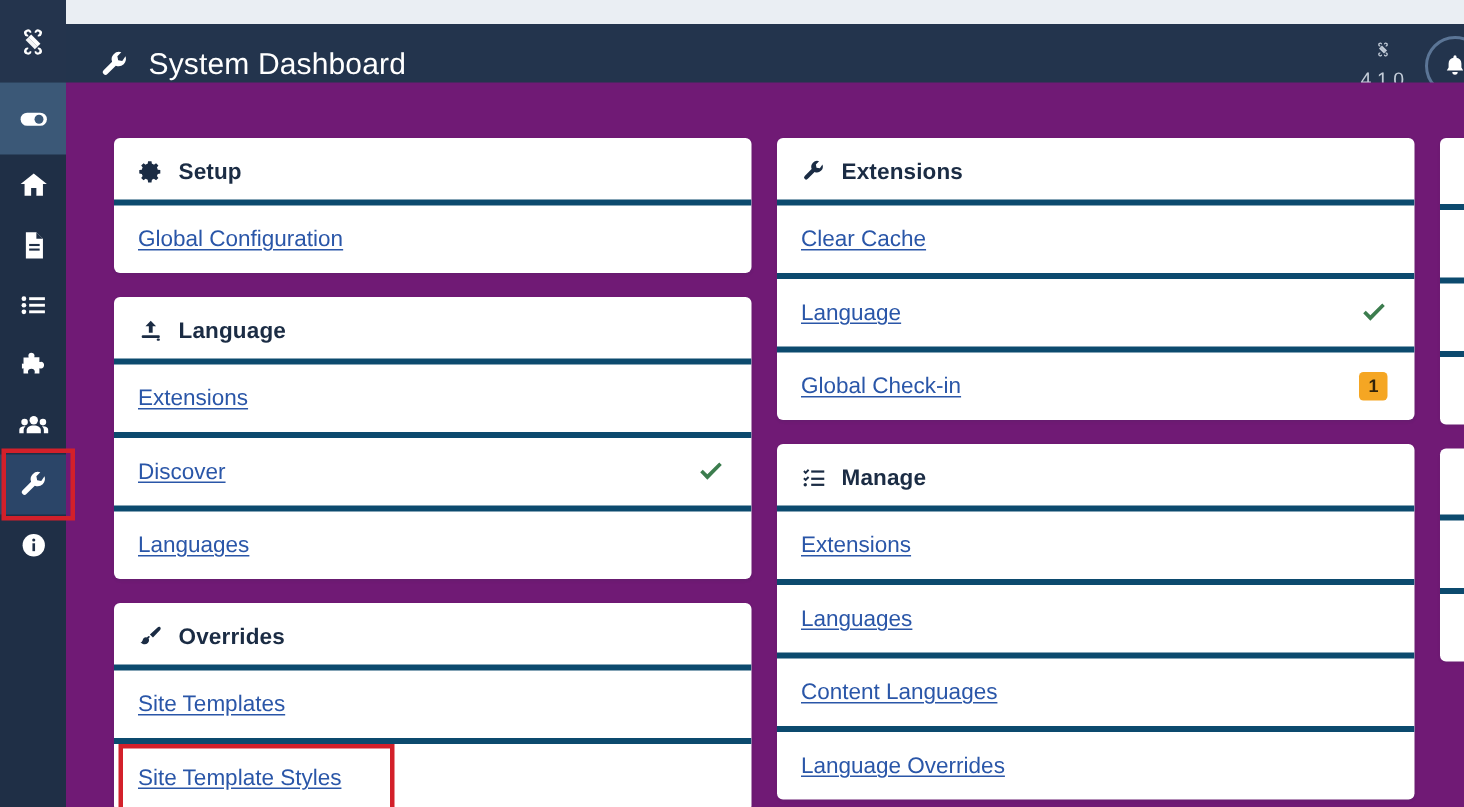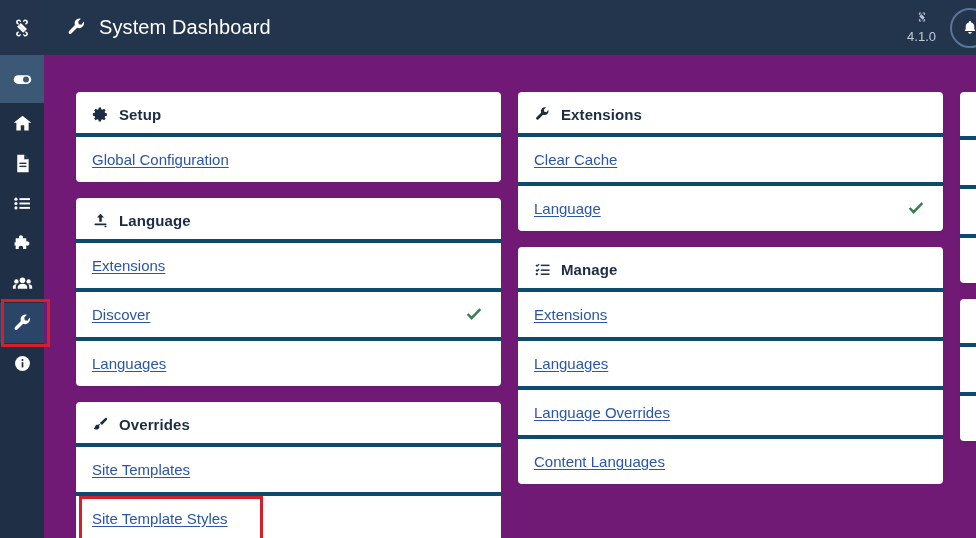--- a/index.html
+++ b/index.html
@@ -35,21 +35,21 @@
   .side-item.annot::after {
     content: "";
     position: absolute;
     left: 1px; top: -4px; right: -6px; bottom: -4px;
     border: 3px solid #d3202a;
     pointer-events: none;
   }
 
   
   #header {
-    position: absolute; left: 44px; top: 0;
+    position: absolute; left: 44px; top: 16px;
     width: 932px; height: 55px;
     background: #23344d;
     display: flex; align-items: center;
   }
   .hdr-title {
     display: flex; align-items: center; gap: 12px;
     margin-left: 22px;
   }
   .hdr-title .wrench { width: 21px; height: 21px; fill: #ffffff; display:block; }
   .hdr-title h1 {
@@ -304,44 +304,50 @@
               <a href="#">Clear Cache</a>
             </div>
             <div class="card-row">
               <a href="#">Language</a>
               <div class="row-right check">
                 <svg viewBox="0 0 20 16">
                   <path d="M2 8.4l1.9-1.9 3.4 3.4 8.8-8.8L18 3l-10.7 11z" fill="#3c7d4e"></path>
                 </svg>
               </div>
             </div>
+            <div class="card-row">
+              <a href="#">Global Check-in</a>
+              <div class="row-right">
+                <span class="badge">1</span>
+              </div>
+            </div>
           </div>
           <div class="card">
             <div class="card-head">
               <svg viewBox="0 0 24 24" class="chicon">
                 <path d="M2.1 6.3l1.3-1.3 1 1 2.1-2.2 1.3 1.3-3.4 3.5z"></path>
                 <path d="M2.1 13.1l1.3-1.3 1 1 2.1-2.2 1.3 1.3-3.4 3.5z"></path>
                 <rect x="9.6" y="5.1" width="12.3" height="2.1"></rect>
                 <rect x="9.6" y="11.9" width="12.3" height="2.1"></rect>
                 <rect x="9.6" y="17.6" width="12.3" height="2.1"></rect>
                 <circle cx="4" cy="18.6" r="1.6"></circle>
               </svg>
               <h2>Manage</h2>
             </div>
             <div class="card-row">
               <a href="#">Extensions</a>
             </div>
             <div class="card-row">
               <a href="#">Languages</a>
             </div>
             <div class="card-row">
+              <a href="#">Content Languages</a>
+            </div>
+            <div class="card-row">
               <a href="#">Language Overrides</a>
-            </div>
-            <div class="card-row">
-              <a href="#">Content Languages</a>
             </div>
           </div>
         </div>
         <div class="col col3">
           <div class="card">
             <div class="card-head" style="height: 44px;"></div>
             <div class="card-row">
               <a href="#"></a>
             </div>
             <div class="card-row">

